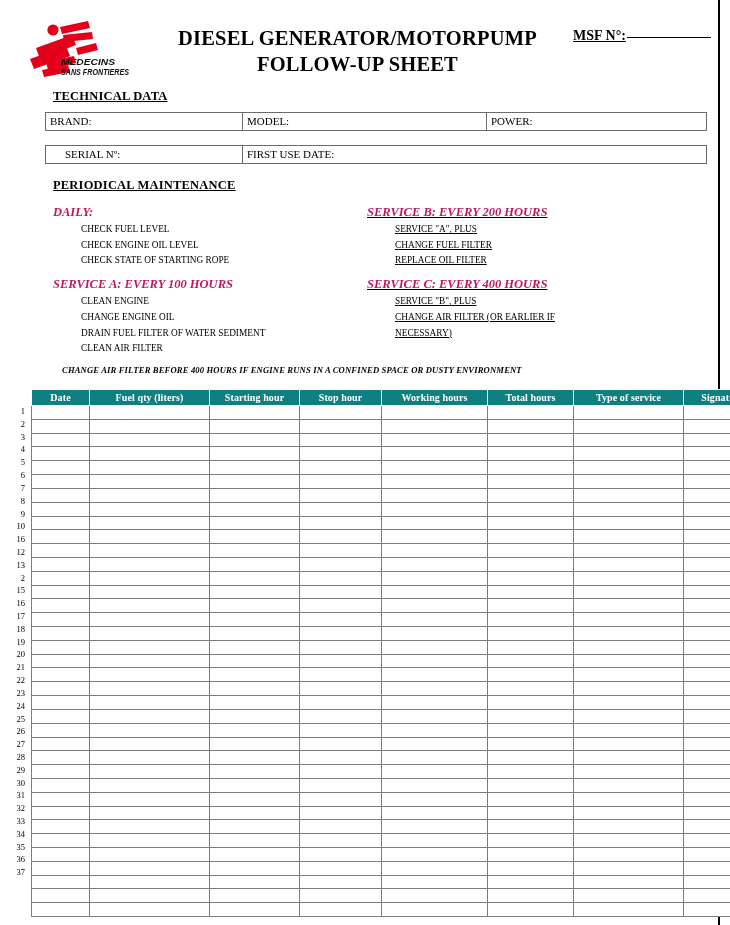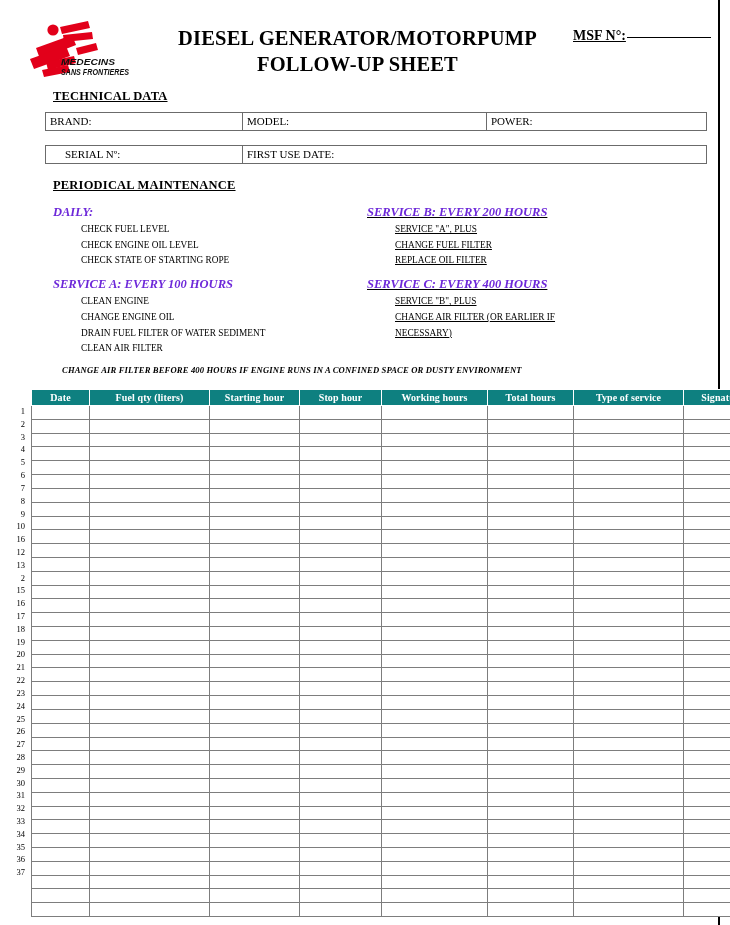--- a/index.html
+++ b/index.html
@@ -118,21 +118,21 @@
 
   
   .maint-col { position: absolute; }
   #maint-left  { left: 53px; top: 203px; width: 310px; }
   #maint-right { left: 367px; top: 203px; width: 330px; text-decoration: underline; }
 
   .maint-head {
     font-weight: bold;
     font-style: italic;
     font-size: 12.5px;
-    color: #6d28d9;
+    color: #be185d;
     margin: 0;
     line-height: 19px;
     white-space: nowrap;
   }
   .maint-head.second { margin-top: 6px; }
   .maint-item {
     font-size: 9.3px;
     line-height: 15.7px;
     margin: 0;
     padding-left: 28px;

